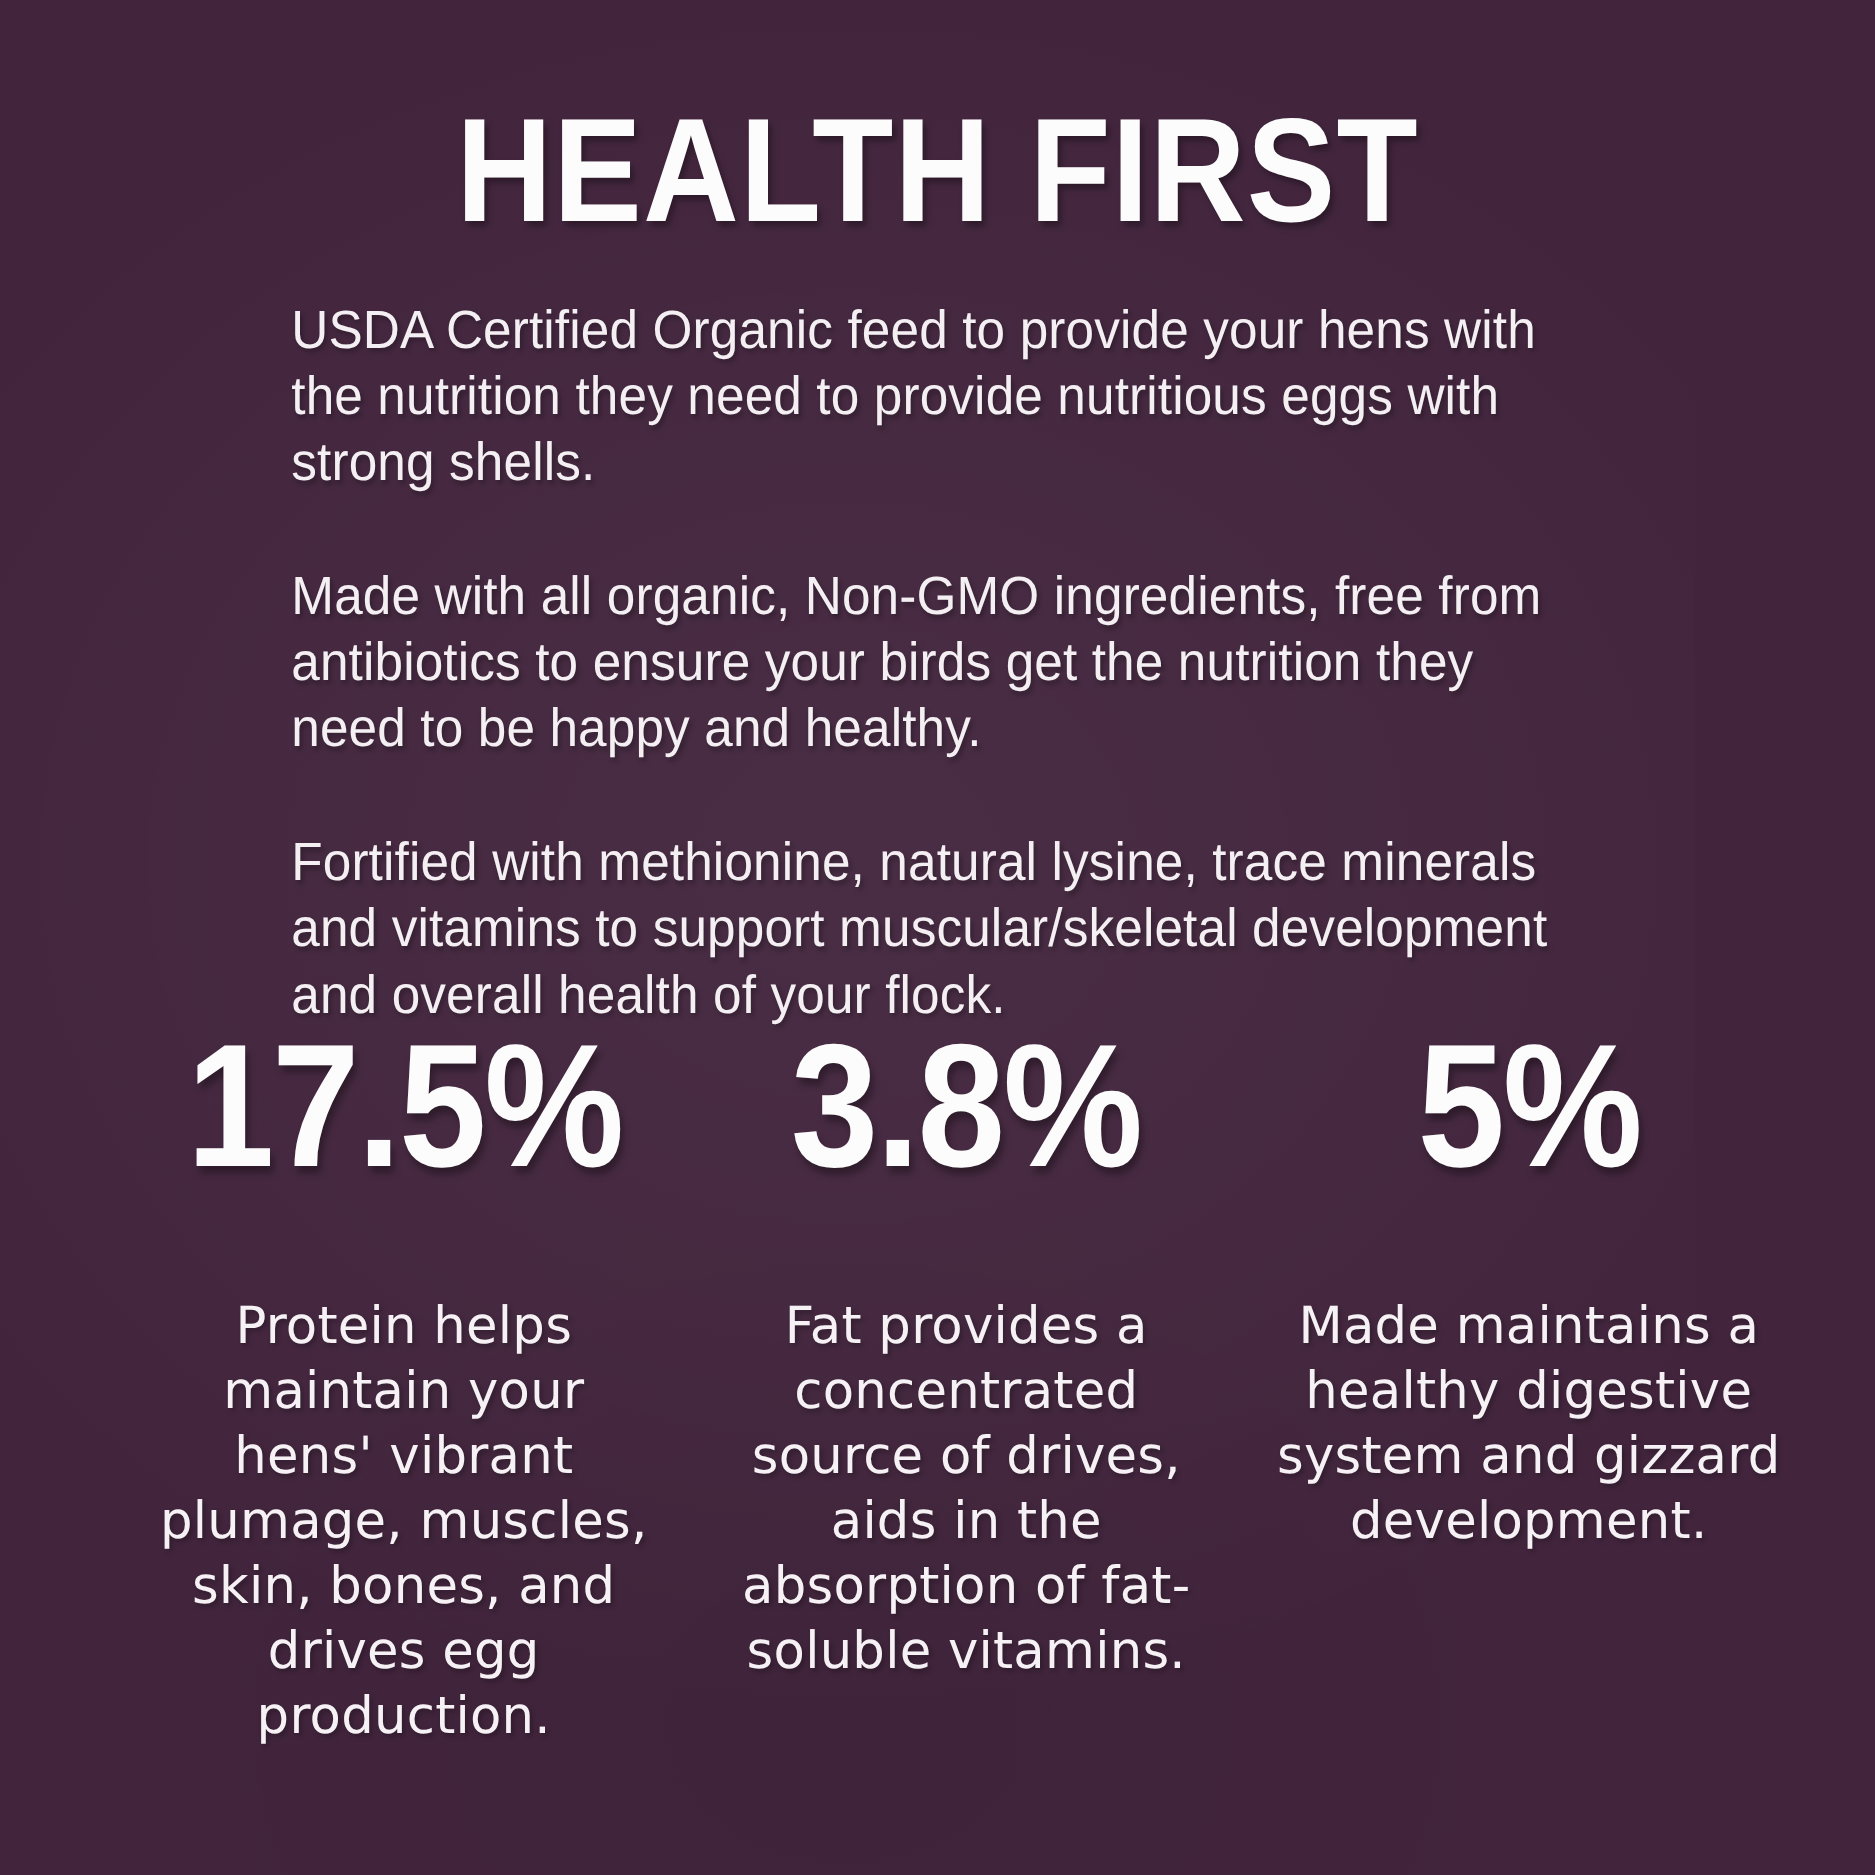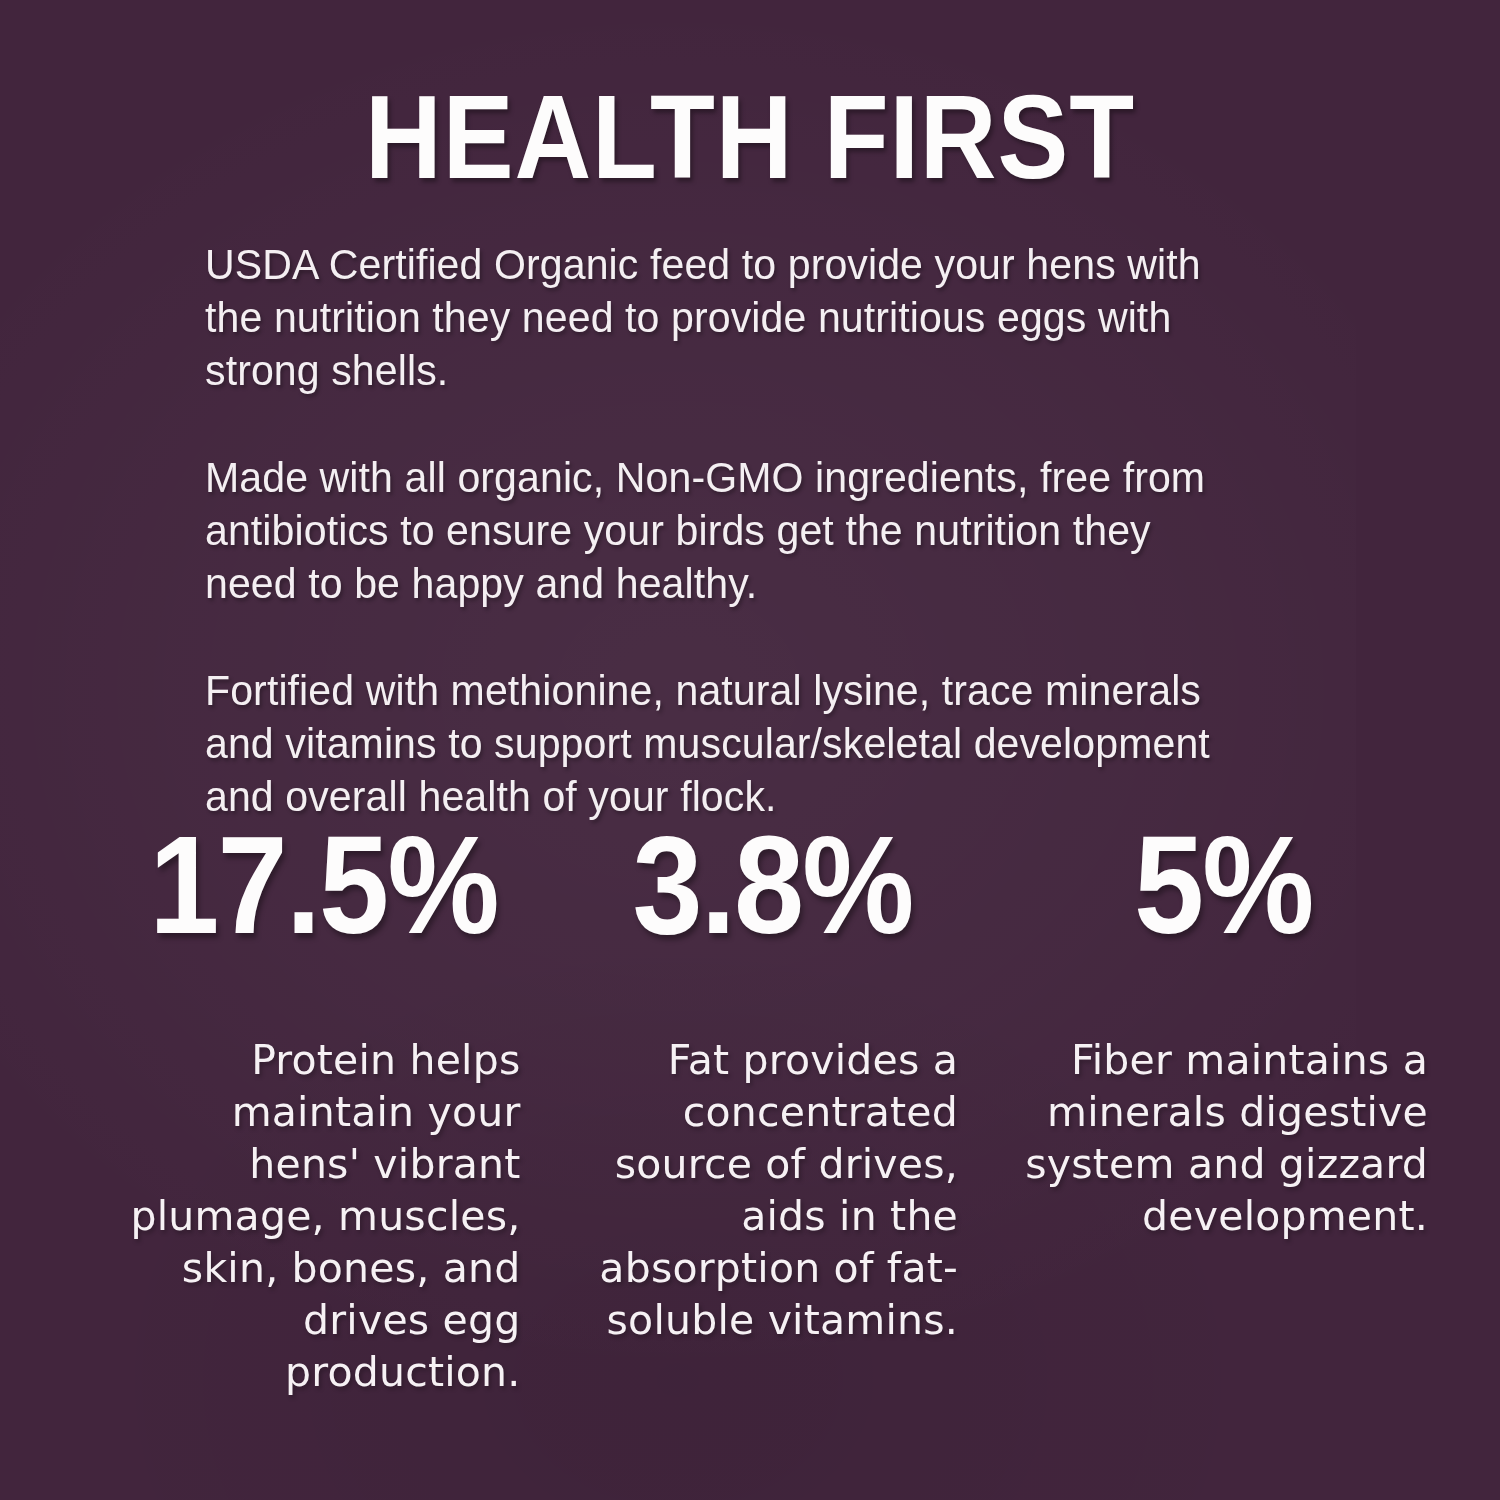--- a/index.html
+++ b/index.html
@@ -53,21 +53,21 @@
     color:#fdfcfc;
     transform:scaleX(0.90);
     transform-origin:50% 50%;
     text-shadow:3px 4px 5px rgba(0,0,0,0.34);
     white-space:nowrap;
   }
 
   
   #body-copy {
     position:absolute;
-    left:205px;
+    left:233px;
     top:238px;
     width:1075px;
   }
 
   .para {
     font-family:"Liberation Sans", sans-serif;
     font-weight:400;
     font-size:43px;
     line-height:53px;
     color:#f4eff2;
@@ -109,21 +109,21 @@
     white-space:nowrap;
   }
 
   .stat-desc {
     margin-top:78px;
     font-family:"DejaVu Sans", sans-serif;
     font-weight:400;
     font-size:41px;
     line-height:52px;
     color:#f6f1f4;
-    text-align:right;
+    text-align:center;
     letter-spacing:0.2px;
     width:395px;
     text-shadow:2px 3px 4px rgba(0,0,0,0.28);
   }
   .stat-col.c2 .stat-desc { width:370px; }
   .stat-col.c3 .stat-desc { width:410px; }
 </style>
 </head>
 <body style="background-color: rgb(66, 37, 61);">
 
@@ -146,18 +146,18 @@
       <div class="stat-desc">Protein helps maintain your hens' vibrant plumage, muscles, skin, bones, and drives egg production.</div>
     </div>
 
     <div class="stat-col c2">
       <div class="stat-value">3.8%</div>
       <div class="stat-desc">Fat provides a concentrated source of drives, aids in the absorption of fat-soluble vitamins.</div>
     </div>
 
     <div class="stat-col c3">
       <div class="stat-value">5%</div>
-      <div class="stat-desc">Fiber maintains a minerals digestive system and gizzard development.</div>
+      <div class="stat-desc">Made maintains a healthy digestive system and gizzard development.</div>
     </div>
 
   </div>
 
 </div>
 
 </body></html>

